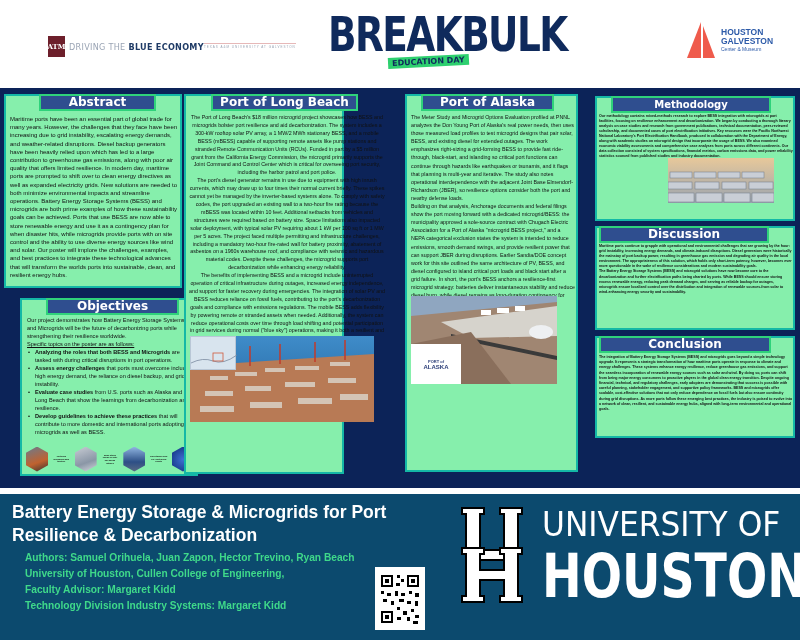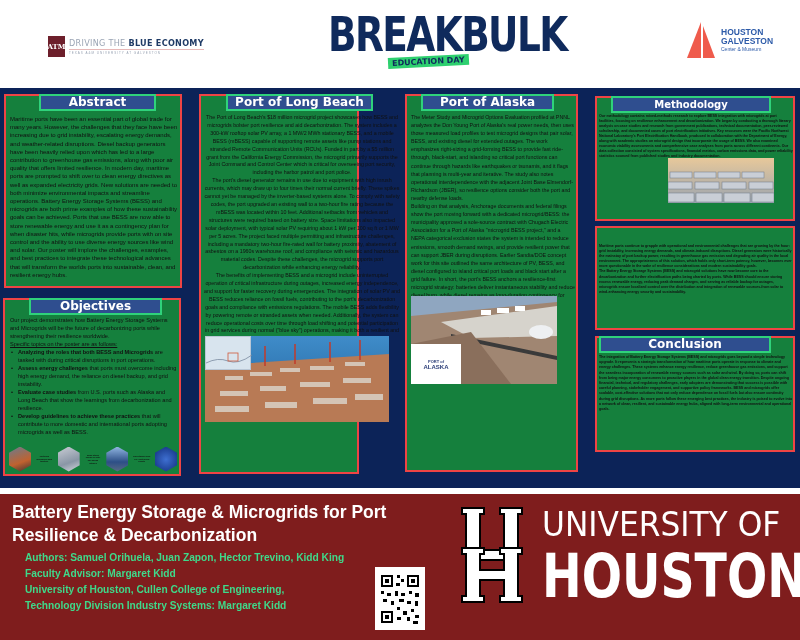--- a/index.html
+++ b/index.html
@@ -3,56 +3,56 @@
 <meta charset="utf-8">
 <style>
   * { box-sizing: border-box; margin: 0; padding: 0; }
   html, body { width: 800px; height: 640px; overflow: hidden; background: #ffffff; }
   body { font-family: "Liberation Sans", sans-serif; position: relative; }
 
   
   .header { position: absolute; left: 0; top: 0; width: 800px; height: 88px; background: #ffffff; }
   .tamu { position: absolute; left: 33px; top: 36px; display: flex; align-items: center; padding-left: 15px; }
   .tamu-box { width: 17px; height: 21px; background: #6d1f2b; color: #fff; font-size: 7px; font-weight: bold; display: flex; align-items: center; justify-content: center; font-family: "DejaVu Serif", serif; }
-  .tamu-text { margin-left: 4px; display: flex; flex-direction: column; justify-content: space-between; }
+  .tamu-text { margin-left: 4px; display: flex; flex-direction: row; justify-content: space-between; }
   .tamu-line1 { font-size: 9px; letter-spacing: 0.3px; color: #9aa4b4; font-family: "DejaVu Sans Condensed", "DejaVu Sans", sans-serif; }
   .tamu-line1 b { color: #1f3b66; }
   .tamu-line2 { font-size: 3px; color: #9aa4b4; letter-spacing: 1px; border-top: 1px solid #e6b8b8; margin-top: 1px; padding-top: 1px; }
   .breakbulk { position: absolute; left: 328px; top: 6px; width: 176px; height: 66px; }
   .bb-word { font-family: "DejaVu Sans", sans-serif; font-weight: bold; font-size: 48px; color: #0f2a5c; letter-spacing: -2px; transform: scaleX(0.78); transform-origin: left top; line-height: 56px; white-space: nowrap; }
   .bb-edu { position: absolute; left: 60px; top: 50px; background: #2ed06f; color: #0f2a5c; font-size: 8px; font-weight: bold; padding: 1px 4px; transform: rotate(-3deg); white-space: nowrap; font-family: "DejaVu Sans", sans-serif; }
   .hmm { position: absolute; left: 686px; top: 20px; display: flex; align-items: center; }
   .hmm-sail { width: 30px; height: 40px; position: relative; }
   .hmm-text { margin-left: 5px; display: flex; flex-direction: column; }
   .hmm-l1 { font-size: 8.5px; font-weight: bold; color: #2c5aa8; line-height: 9px; }
   .hmm-l3 { font-size: 5px; color: #2c5aa8; line-height: 7px; }
 
   
   .main { position: absolute; left: 0; top: 88px; width: 800px; height: 400px; background: #0c2358; }
-  .panel { position: absolute; background: #15803d; border: 2px solid #ef4444; }
+  .panel { position: absolute; background: #86efac; border: 2px solid #14b8a6; }
   .panel-title { position: absolute; background: #2f4e8f; border: 2px solid #2fd27b; color: #ffffff; font-weight: bold; text-align: center; font-family: "DejaVu Sans", sans-serif; }
   .panel-body { position: absolute; color: #111; font-family: "Liberation Sans", sans-serif; }
   .para { margin-bottom: 0; }
 
   .abstract { left: 4px; top: 6px; width: 178px; height: 194px; }
   .abstract .panel-title { left: 33px; top: -2px; width: 117px; height: 17px; font-size: 12px; line-height: 13px; }
   .abstract .panel-body { left: 4px; top: 19px; width: 168px; font-size: 6px; line-height: 8.2px; }
 
-  .objectives { left: 3px; top: 210px; width: 178px; height: 178px; }
+  .objectives { left: 20px; top: 210px; width: 178px; height: 178px; }
   .objectives .panel-title { left: 24px; top: -2px; width: 133px; height: 17px; font-size: 12px; line-height: 13px; }
   .objectives .panel-body { left: 5px; top: 16px; width: 168px; font-size: 5.6px; line-height: 8px; }
   .objectives ul { list-style: none; }
   .objectives li { position: relative; padding-left: 8px; }
   .objectives li::before { content: "•"; position: absolute; left: 1px; top: 0; font-weight: bold; }
   .underline { text-decoration: underline; }
   .hex-row { position: absolute; left: 4px; top: 146px; width: 168px; height: 26px; display: flex; align-items: center; justify-content: space-between; }
   .hex { width: 22px; height: 25px; clip-path: polygon(50% 0, 100% 25%, 100% 75%, 50% 100%, 0 75%, 0 25%); }
   .hex-cap { width: 18px; font-size: 2px; line-height: 2.6px; text-align: center; color: #111; font-weight: bold; }
 
-  .longbeach { left: 199px; top: 6px; width: 160px; height: 380px; }
+  .longbeach { left: 184px; top: 6px; width: 160px; height: 380px; }
   .longbeach .panel-title { left: 25px; top: -2px; width: 147px; height: 17px; font-size: 12px; line-height: 13px; }
   .longbeach .panel-body { left: 3px; top: 18px; width: 196px; font-size: 5.3px; line-height: 7.9px; text-align: center; }
   .lb-photo { position: absolute; left: 4px; top: 240px; width: 184px; height: 86px; overflow: hidden; }
   .lb-map { position: absolute; left: 0; top: 0; width: 46px; height: 34px; background: #d8e4ee; border: 1px solid #b9c7d6; z-index: 2; }
 
   .alaska { left: 405px; top: 6px; width: 173px; height: 378px; }
   .alaska .panel-title { left: 14px; top: -2px; width: 133px; height: 17px; font-size: 12px; line-height: 13px; }
   .alaska .panel-body { left: 4px; top: 17px; width: 164px; font-size: 5.3px; line-height: 8.1px; }
   .ak-photo { position: absolute; left: 4px; top: 200px; width: 146px; height: 88px; overflow: hidden; }
   .ak-logo { position: absolute; left: 0; bottom: 0; width: 50px; height: 40px; background: #ffffff; z-index: 2; display: flex; align-items: center; justify-content: center; flex-direction: column; }
@@ -61,28 +61,28 @@
 
   .method { left: 595px; top: 8px; width: 200px; height: 125px; }
   .method .panel-title { left: 14px; top: -2px; width: 160px; height: 17px; font-size: 10px; line-height: 13px; }
   .method .panel-body { left: 2px; top: 16px; width: 194px; font-size: 3.6px; line-height: 5px; font-weight: bold; }
   .method-photo { position: absolute; left: 71px; top: 60px; width: 106px; height: 45px; overflow: hidden; }
 
   .discussion { left: 595px; top: 138px; width: 200px; height: 104px; }
   .discussion .panel-title { left: 2px; top: -2px; width: 170px; height: 17px; font-size: 12px; line-height: 13px; }
   .discussion .panel-body { left: 2px; top: 16px; width: 194px; font-size: 3.6px; line-height: 5.1px; font-weight: bold; }
 
-  .conclusion { left: 595px; top: 248px; width: 200px; height: 116px; }
+  .conclusion { left: 595px; top: 248px; width: 200px; height: 102px; }
   .conclusion .panel-title { left: 2px; top: -2px; width: 172px; height: 17px; font-size: 12px; line-height: 13px; }
   .conclusion .panel-body { left: 2px; top: 17px; width: 194px; font-size: 3.6px; line-height: 5.2px; font-weight: bold; }
 
   .divider { position: absolute; left: 0; height: 2px; width: 800px; background: #ffffff; }
 
   
-  .footer { position: absolute; left: 0; top: 488px; width: 800px; height: 152px; background: #7f1d1d; }
+  .footer { position: absolute; left: 0; top: 488px; width: 800px; height: 152px; background: #0c4a6e; }
   .footer-title { position: absolute; left: 12px; top: 7px; width: 380px; font-size: 17.5px; font-weight: bold; color: #ffffff; line-height: 23px; font-family: "Liberation Sans", sans-serif; }
   .footer-info { position: absolute; left: 25px; top: 63px; width: 350px; font-size: 10.2px; font-weight: bold; color: #3fd98a; line-height: 16px; }
   .qr { position: absolute; left: 375px; top: 79px; width: 50px; height: 63px; background: #ffffff; }
   .uh-mark { position: absolute; left: 458px; top: 14px; width: 68px; height: 102px; }
   .uh-name { position: absolute; left: 542px; top: 10px; color: #ffffff; font-family: "DejaVu Sans", sans-serif; }
   .uh-l1 { font-size: 34px; line-height: 40px; letter-spacing: 0px; white-space: nowrap; font-family: "DejaVu Sans", sans-serif; font-weight: normal; transform: scaleX(0.92); transform-origin: left; }
   .uh-l2 { font-size: 60px; line-height: 64px; font-weight: bold; white-space: nowrap; transform: scaleX(0.79); transform-origin: left; }
 </style>
 </head>
 <body>
@@ -245,40 +245,41 @@
           <rect x="0" y="35" width="26" height="9"></rect>
             <rect x="28" y="35" width="26" height="9"></rect>
             <rect x="56" y="35" width="26" height="9"></rect>
             <rect x="84" y="35" width="22" height="9"></rect>
         </g>
       </svg>
     </div>
   </div>
 
   <div class="panel discussion">
+    <div class="panel-title">Discussion</div>
     <div class="panel-body">
       <div class="para">Maritime ports continue to grapple with operational and environmental challenges that are growing by the hour: grid instability, increasing energy demands, and climate-induced disruptions. Diesel generators were historically the mainstay of port backup power, resulting in greenhouse gas emission and degrading air quality in the local environment. The appropriateness of this solution, which holds only short-term potency, however, becomes ever more questionable in the wake of resilience considerations and modern sustainability goals.</div>
       <div class="para">The Battery Energy Storage Systems (BESS) and microgrid solutions have now become core to the decarbonization and further electrification paths being charted by ports. While BESS should ensure storing excess renewable energy, reducing peak demand charges, and serving as reliable backup for outages, microgrids ensure localized control over the distribution and integration of renewable sources-from solar to wind-enhancing energy security and sustainability.</div>
     </div>
   </div>
 
   <div class="panel conclusion">
     <div class="panel-title">Conclusion</div>
     <div class="panel-body">The integration of Battery Energy Storage Systems (BESS) and microgrids goes beyond a simple technology upgrade. It represents a strategic transformation of how maritime ports operate in response to climate and energy challenges. These systems enhance energy resilience, reduce greenhouse gas emissions, and support the seamless incorporation of renewable energy sources such as solar and wind. By doing so, ports can shift from being major energy consumers to proactive players in the global clean energy transition. Despite ongoing financial, technical, and regulatory challenges, early adopters are demonstrating that success is possible with careful planning, stakeholder engagement, and supportive policy frameworks. BESS and microgrids offer scalable, cost-effective solutions that not only reduce dependence on fossil fuels but also ensure continuity during grid disruptions. As more ports follow these emerging best practices, the industry is poised to evolve into a network of clean, resilient, and sustainable energy hubs, aligned with long-term environmental and operational goals.</div>
   </div>
 </div>
 
 <div class="divider" style="top: 491px;"></div>
 
 <div class="footer" style="top: 494px; height: 146px;">
   <div class="footer-title">Battery Energy Storage &amp; Microgrids for Port Resilience &amp; Decarbonization</div>
   <div class="footer-info" style="top: 56px;">
-    <div>Authors: Samuel Orihuela, Juan Zapon, Hector Trevino, Kidd King</div>
+    <div>Authors: Samuel Orihuela, Juan Zapon, Hector Trevino, Ryan Beach</div>
+    <div>University of Houston, Cullen College of Engineering,</div>
     <div>Faculty Advisor: Margaret Kidd</div>
-    <div>University of Houston, Cullen College of Engineering,</div>
     <div>Technology Division Industry Systems: Margaret Kidd</div>
   </div>
 
   <div class="qr" style="top: 73px;">
     <svg width="50" height="63" viewBox="0 0 50 63">
       <rect width="50" height="63" fill="#ffffff"></rect>
       <g fill="#000">
         <rect x="6" y="8" width="12" height="12"></rect>
           <rect x="32" y="8" width="12" height="12"></rect>
           <rect x="6" y="44" width="12" height="12"></rect>

